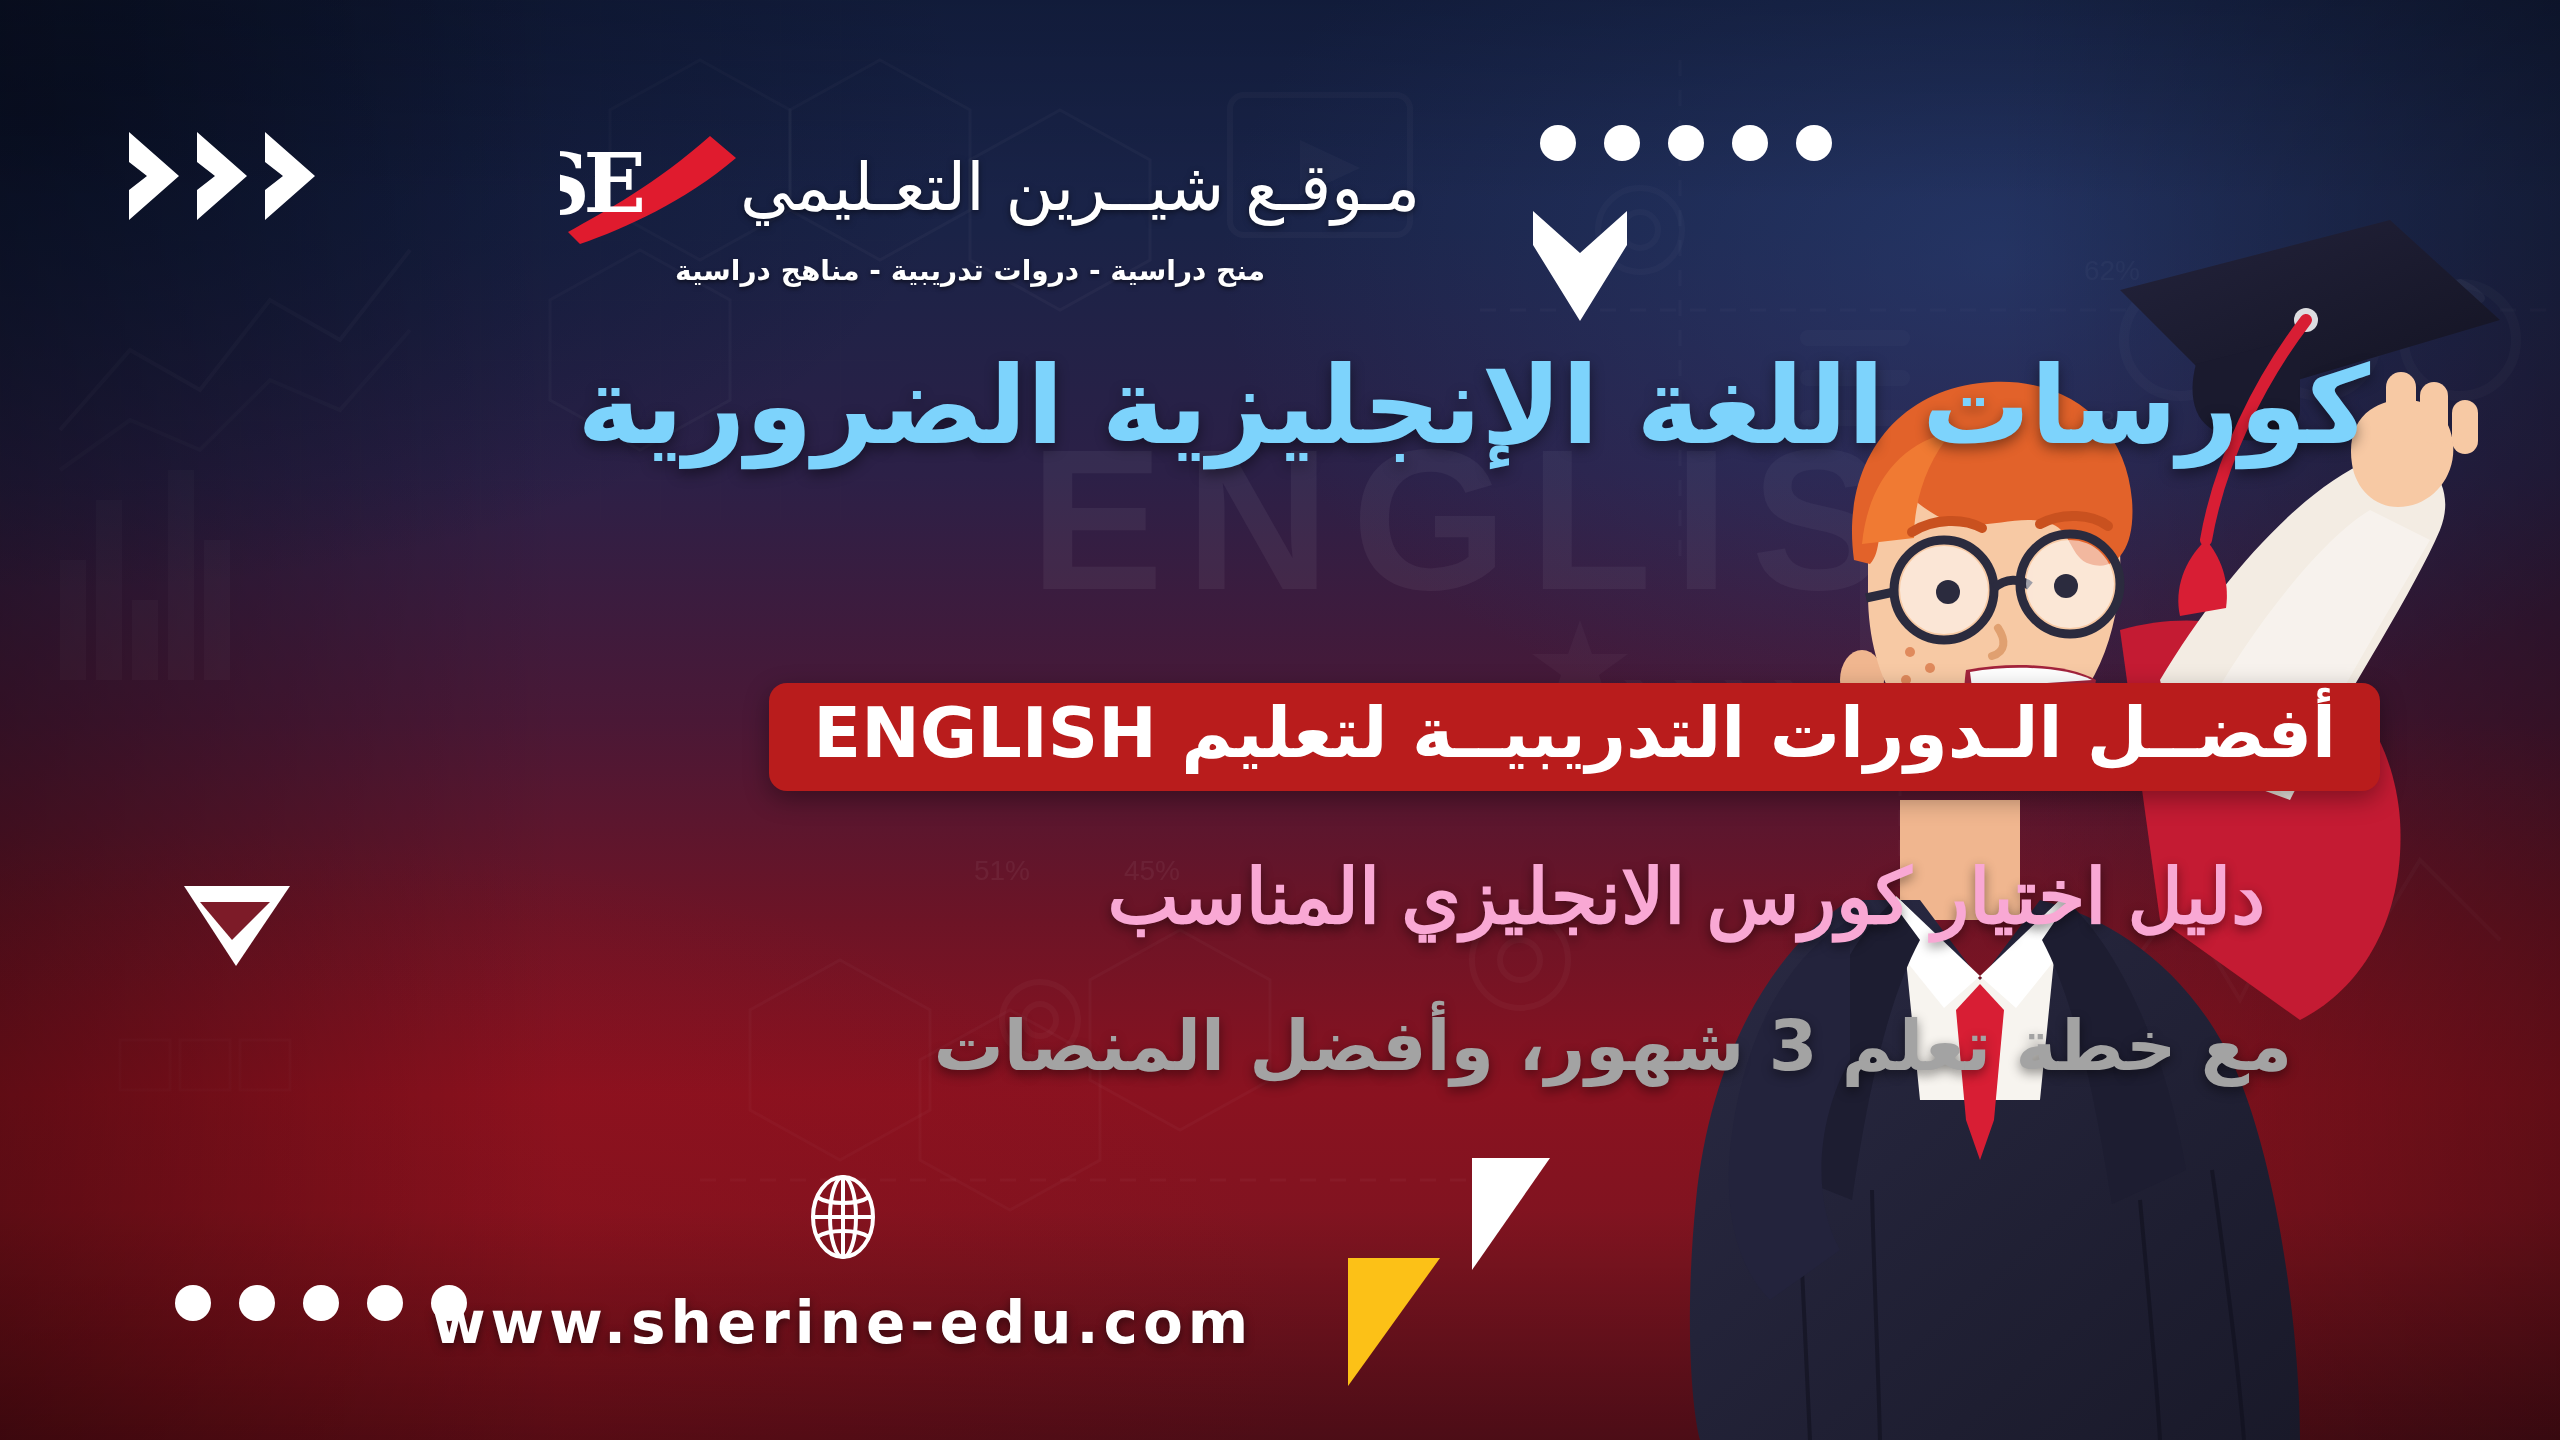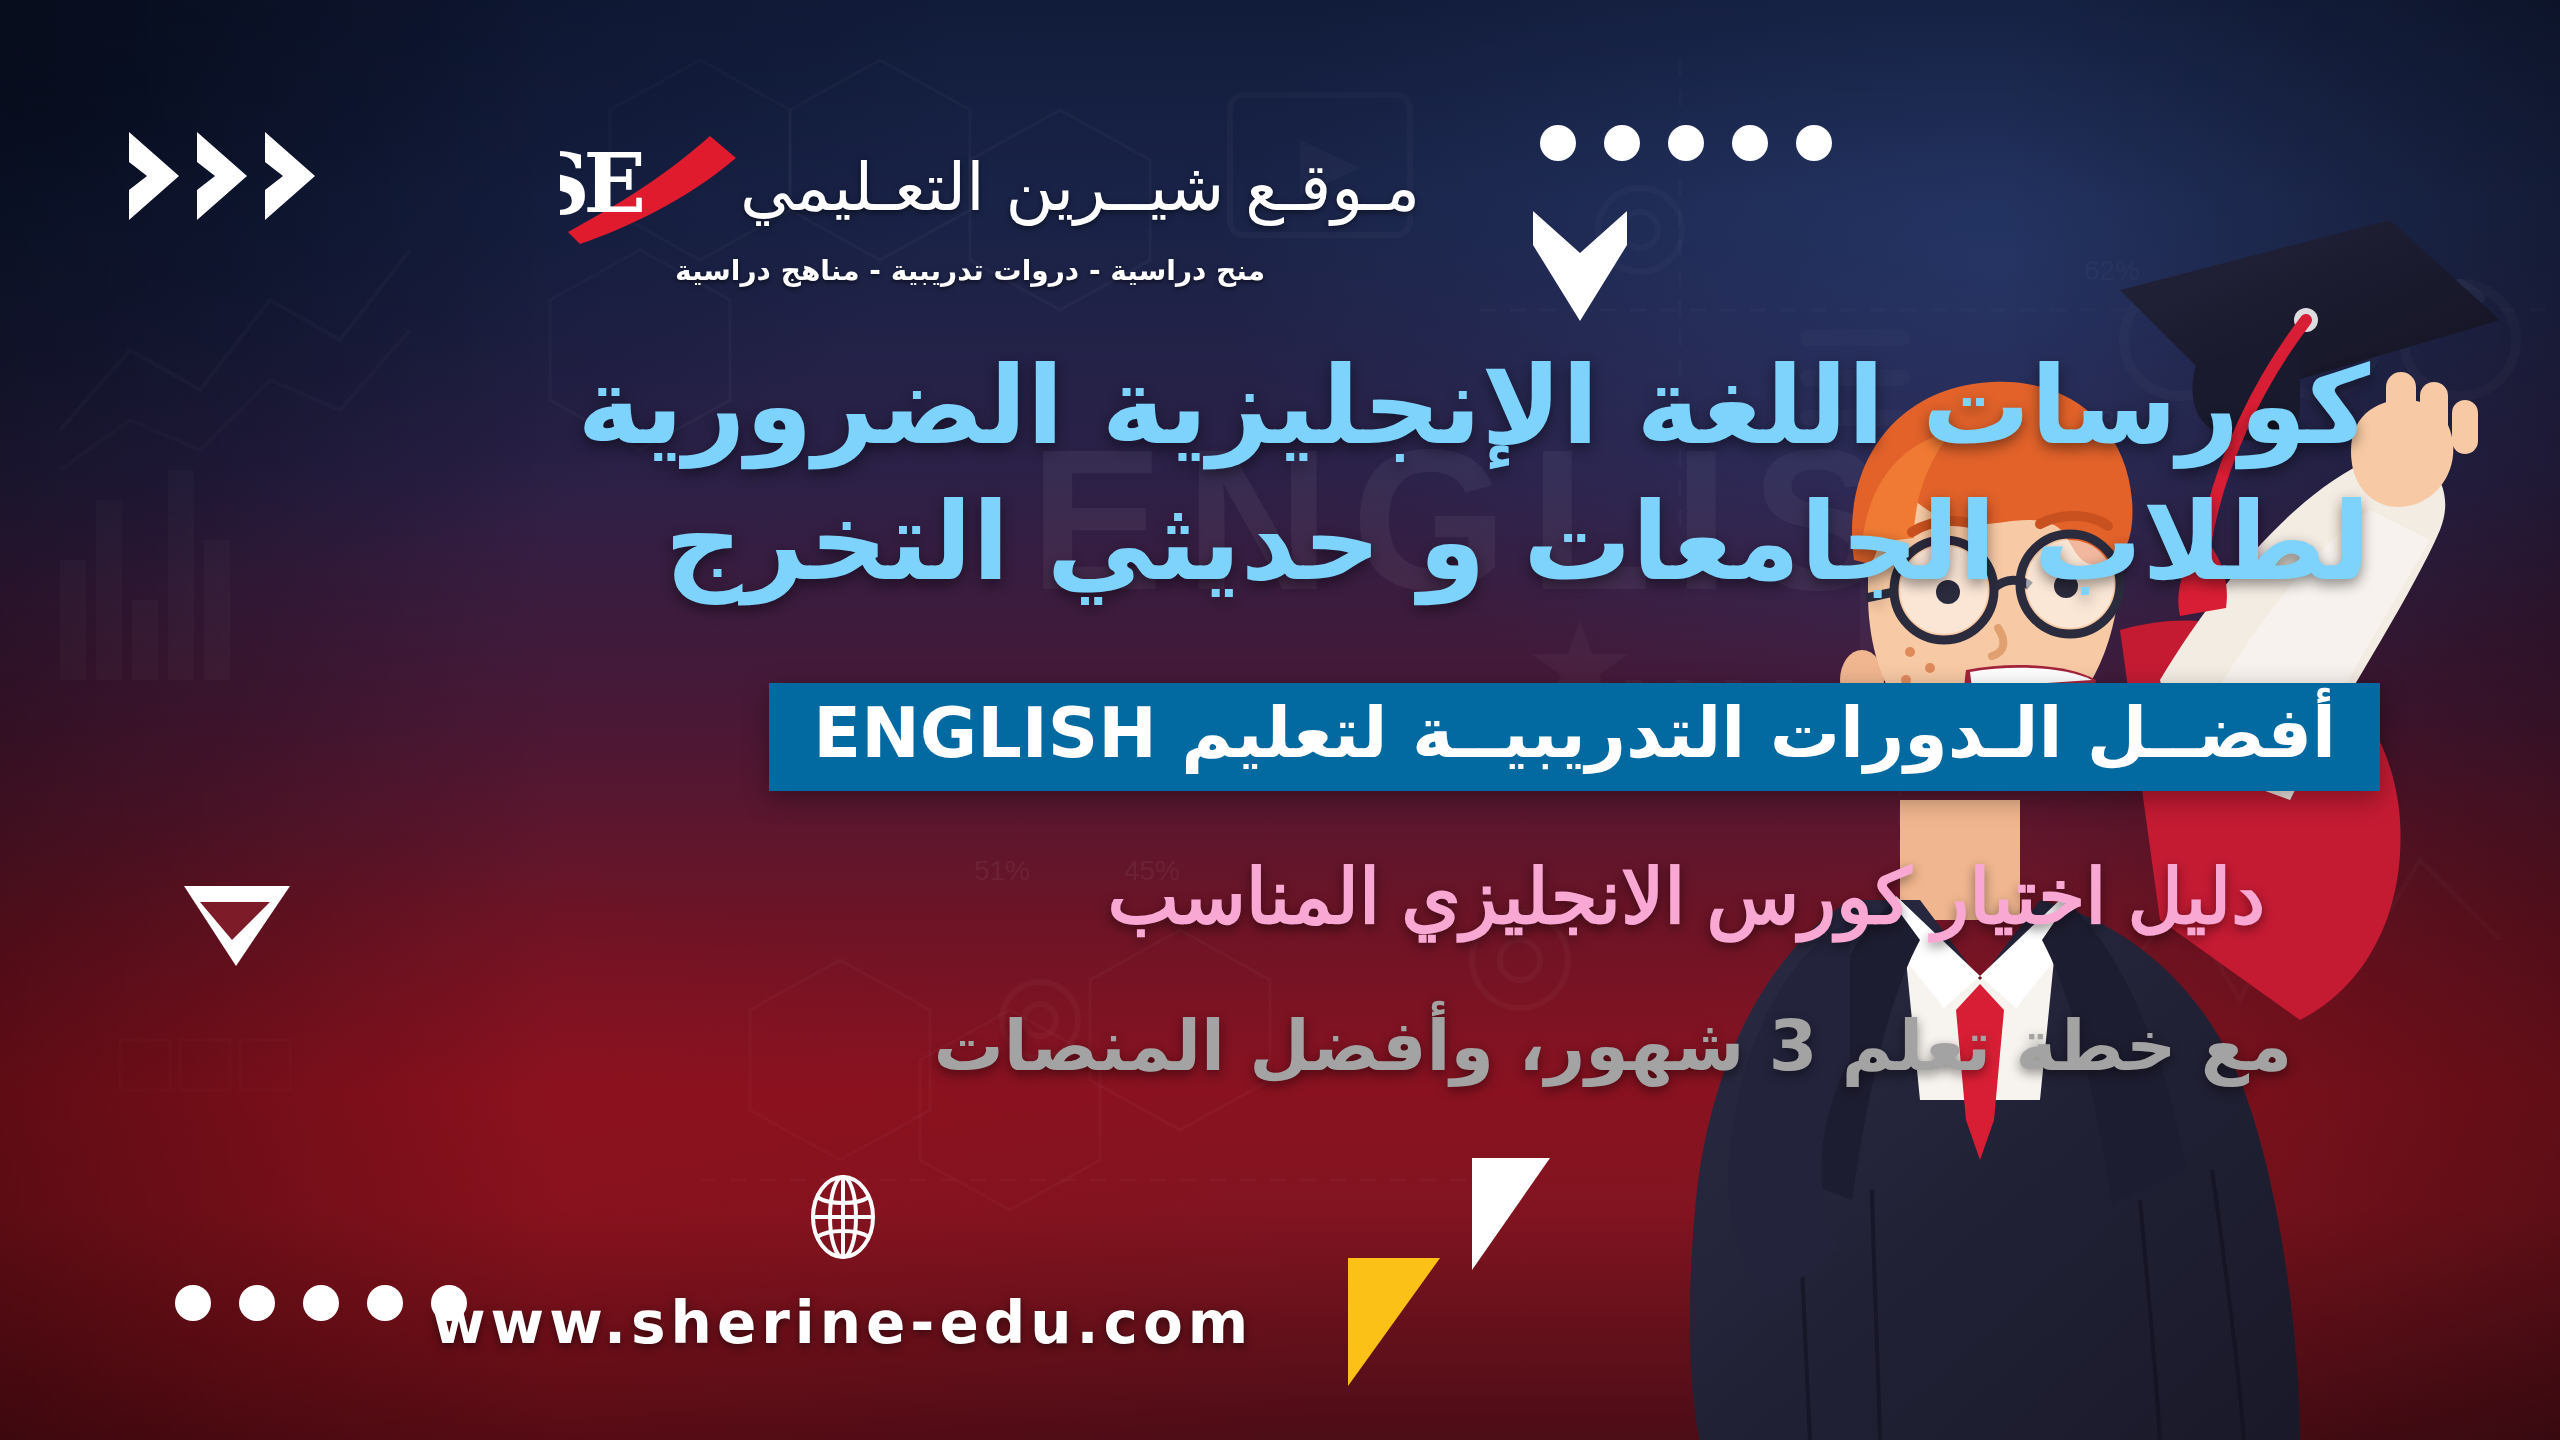--- a/index.html
+++ b/index.html
@@ -170,22 +170,22 @@
     white-space: nowrap;
     font-family: "DejaVu Sans", sans-serif;
     text-shadow: 0 5px 14px rgba(0,0,0,0.45);
   }
 
   
   .ribbon {
     position: absolute;
     right: 180px;
     top: 683px;
-    background: #0369a1;
-    border-radius: 0;
+    background: #b91c1c;
+    border-radius: 18px;
     padding: 14px 44px 20px 44px;
     box-shadow: 0 8px 24px rgba(0,0,0,0.35);
   }
   .ribbon-text {
     color: #ffffff;
     font-size: 70px;
     font-weight: 700;
     line-height: 1.05;
     white-space: nowrap;
     font-family: "DejaVu Sans", sans-serif;
@@ -547,21 +547,20 @@
       <span class="dot"></span>
       <span class="dot"></span>
     </div>
 
     <svg class="down-arrow" viewBox="0 0 110 120">
       <polygon points="8,6 55,48 102,6 102,40 55,116 8,40" fill="#ffffff"></polygon>
     </svg>
 
     <div class="headline">
       <div class="line">كورسات اللغة الإنجليزية الضرورية</div>
-      <div class="line">لطلاب الجامعات و حديثي التخرج</div>
     </div>
 
     <div class="ribbon">
       <div class="ribbon-text">أفضــل الـدورات التدريبيــة لتعليم ENGLISH</div>
     </div>
 
     <svg class="flag-arrow" viewBox="0 0 118 96">
       <polygon points="6,10 112,10 58,90" fill="#ffffff"></polygon>
       <polygon points="22,26 92,26 54,64" fill="#7d1b28"></polygon>
     </svg>

